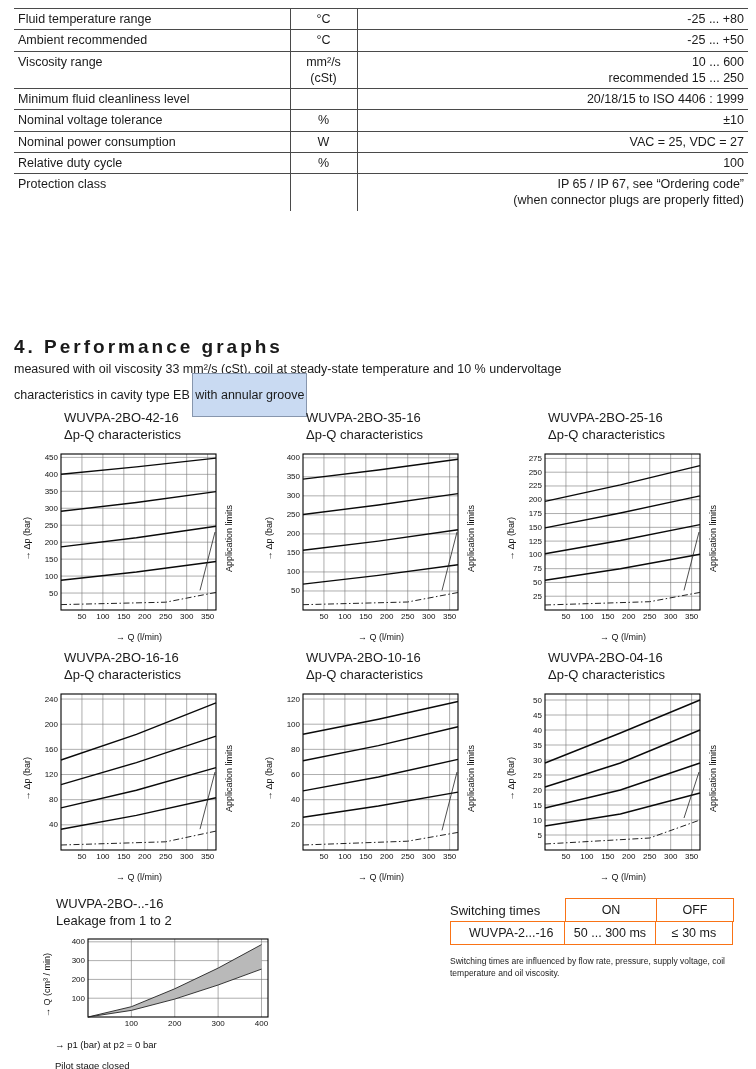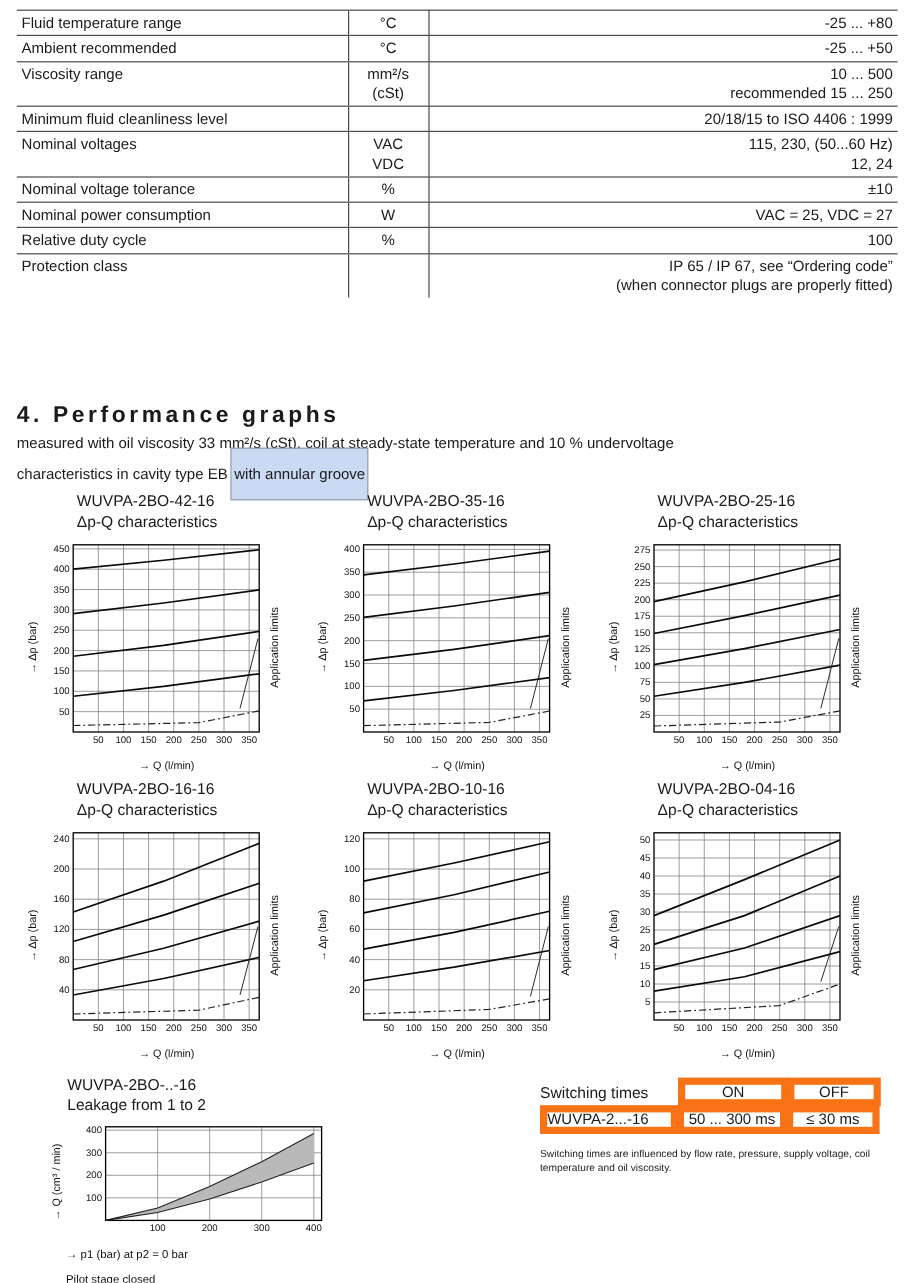--- a/index.html
+++ b/index.html
@@ -39,25 +39,25 @@
   
   .leak { position:absolute; left:40px; top:896px; width:270px; }
   .l-title { font-size:13px; line-height:1.3; margin-left:16px; }
   .l-xlab { font-size:9.5px; margin-left:15px; margin-top:2px; color:#111; }
   .l-note { font-size:9.5px; margin-left:15px; margin-top:10px; color:#111; }
 
   
   .sw { position:absolute; left:450px; top:898px; font-size:12.5px; }
   .sw-row { display:flex; }
   .sw-cell { height:24px; display:flex; align-items:center; justify-content:center; }
-  .sw-b { border:6px solid #f97316; }
+  .sw-b { border:1px solid #f97316; }
   .sw-row + .sw-row .sw-b { margin-top:-1px; }
   .sw-b + .sw-b { margin-left:-1px; }
   .sw-label { width:115px; justify-content:flex-start; font-size:13px; }
-  .sw-name  { width:115px; justify-content:flex-start; padding-left:0; }
+  .sw-name  { width:115px; justify-content:flex-start; padding-left:18px; }
   .sw-on  { width:92px; }
   .sw-off { width:78px; }
   .sw-note { position:absolute; left:450px; top:956px; width:296px; font-size:8.5px; line-height:1.4; color:#222; }
 </style>
 </head>
 <body>
 
 <table class="spec-table">
   <tbody>
       <tr>
@@ -78,40 +78,29 @@
           <div>-25 ... +50</div>
         </td>
       </tr>
       <tr>
         <td class="c-name">Viscosity range</td>
         <td class="c-unit">
           <div>mm²/s</div>
           <div>(cSt)</div>
         </td>
         <td class="c-val">
-          <div>10 ... 500</div>
+          <div>10 ... 600</div>
           <div>recommended 15 ... 250</div>
         </td>
       </tr>
       <tr>
         <td class="c-name">Minimum fluid cleanliness level</td>
         <td class="c-unit"></td>
         <td class="c-val">
           <div>20/18/15 to ISO 4406 : 1999</div>
-        </td>
-      </tr>
-      <tr>
-        <td class="c-name">Nominal voltages</td>
-        <td class="c-unit">
-          <div>VAC</div>
-          <div>VDC</div>
-        </td>
-        <td class="c-val">
-          <div>115, 230, (50...60 Hz)</div>
-          <div>12, 24</div>
         </td>
       </tr>
       <tr>
         <td class="c-name">Nominal voltage tolerance</td>
         <td class="c-unit">
           <div>%</div>
         </td>
         <td class="c-val">
           <div>±10</div>
         </td>

